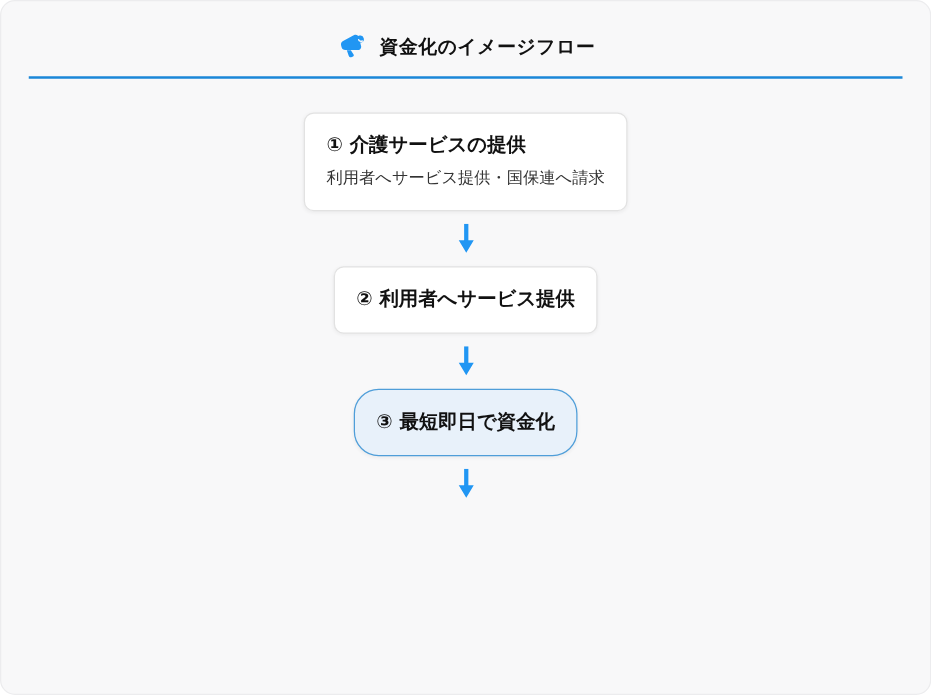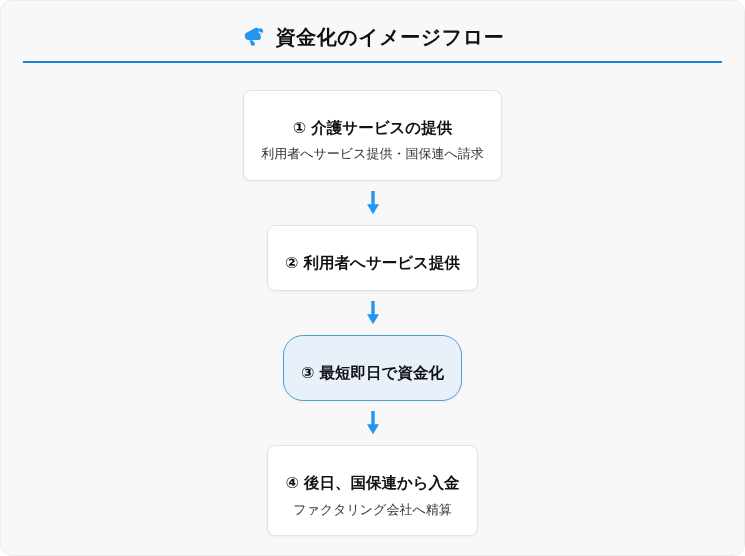--- a/index.html
+++ b/index.html
@@ -34,21 +34,21 @@
     height:50px;
   }
   .header .icon{
     width:26px;height:26px;
     display:inline-flex;
     align-items:center;
     justify-content:center;
     flex:0 0 auto;
   }
   .header h1{
-    font-size:20px;
+    font-size:15px;
     font-weight:bold;
     letter-spacing:0.5px;
     color:#111;
   }
   .divider{
     height:2px;
     background:var(--accent-blue);
     margin:10px 22px 0 22px;
     border:none;
   }
@@ -56,22 +56,21 @@
     display:flex;
     flex-direction:column;
     align-items:center;
     margin-top:27px;
   }
   .step{
     background:#ffffff;
     border:1px solid var(--box-border);
     border-radius:8px;
     box-shadow:0 1px 3px rgba(0,0,0,0.05);
-    padding:26px 17px 15px 17px;
-    text-align:center;
+    padding:14px 17px 15px 17px;
     min-width:150px;
   }
   .step .step-title{
     font-size:15.5px;
     font-weight:bold;
     color:#111;
     line-height:1.5;
     white-space:nowrap;
   }
   .step .step-subtitle{
@@ -139,19 +138,15 @@
     </svg>
 
     <article class="step highlight">
       <div class="step-title">③ 最短即日で資金化</div>
     </article>
 
     <svg class="arrow" viewBox="0 0 16 24" aria-hidden="true">
       <path d="M6.3 0 h3.4 v13.2 h4.3 L8 23.2 2 13.2 h4.3 Z" fill="#2196f3"></path>
     </svg>
 
-    <article class="step">
-      <div class="step-title">④ 後日、国保連から入金</div>
-      <div class="step-subtitle">ファクタリング会社へ精算</div>
-    </article>
 
   </div>
 </div>
 
 </body></html>

